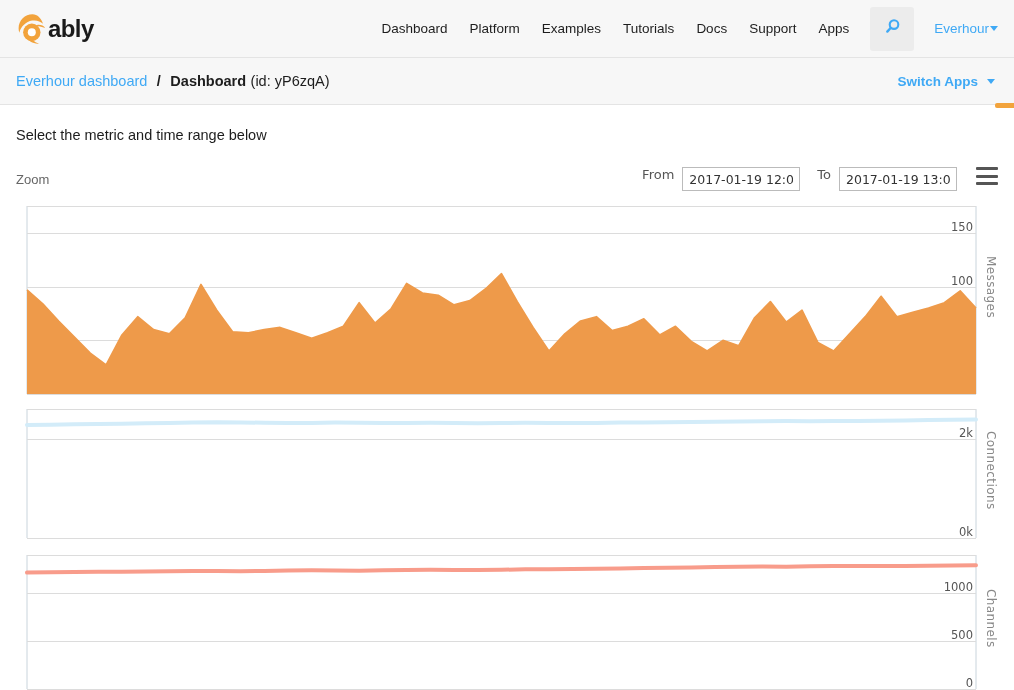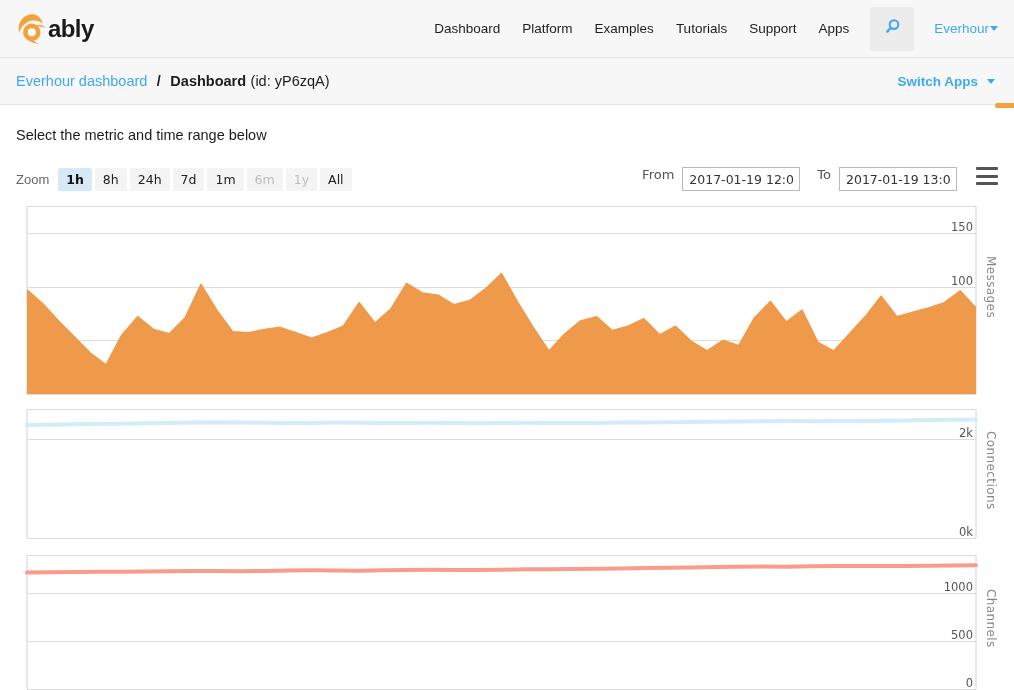--- a/index.html
+++ b/index.html
@@ -176,20 +176,21 @@
       </svg>
     </span>
     <span class="brand-name">ably</span>
   </div>
 
   <nav class="nav-links">
     <a class="nav-link">Dashboard</a>
     <a class="nav-link">Platform</a>
     <a class="nav-link">Examples</a>
     <a class="nav-link">Tutorials</a>
+    <a class="nav-link">Docs</a>
     <a class="nav-link">Support</a>
     <a class="nav-link">Apps</a>
 
     <div class="nav-search">
       <span>
         <svg width="17" height="17" viewBox="0 0 17 17">
           <circle cx="10" cy="6.6" r="4.3" fill="none" stroke="#3fa9f5" stroke-width="2.1"></circle>
           <line x1="6.6" y1="10.0" x2="3.3" y2="13.6" stroke="#3fa9f5" stroke-width="2.4" stroke-linecap="round"></line>
         </svg>
       </span>
@@ -213,30 +214,20 @@
     <span>Switch Apps</span>
     <i class="chev"></i>
   </div>
 </div>
 <div id="orange-tab"></div>
 
 <div id="instruction">Select the metric and time range below</div>
 
 <div id="controls">
   <span class="zoom-label">Zoom</span>
-  <div class="zoom-btns">
-    <div class="zbtn active">1h</div>
-    <div class="zbtn">8h</div>
-    <div class="zbtn">24h</div>
-    <div class="zbtn">7d</div>
-    <div class="zbtn">1m</div>
-    <div class="zbtn disabled">6m</div>
-    <div class="zbtn disabled">1y</div>
-    <div class="zbtn">All</div>
-  </div>
 
   <div class="range">
     <span class="range-label">From</span>
     <input class="range-input" value="2017-01-19 12:01" style="">
     <span class="range-gap"></span>
     <span class="range-label">To</span>
     <input class="range-input" value="2017-01-19 13:01" style="">
     <div class="burger">
       <span></span>
         <span></span>

